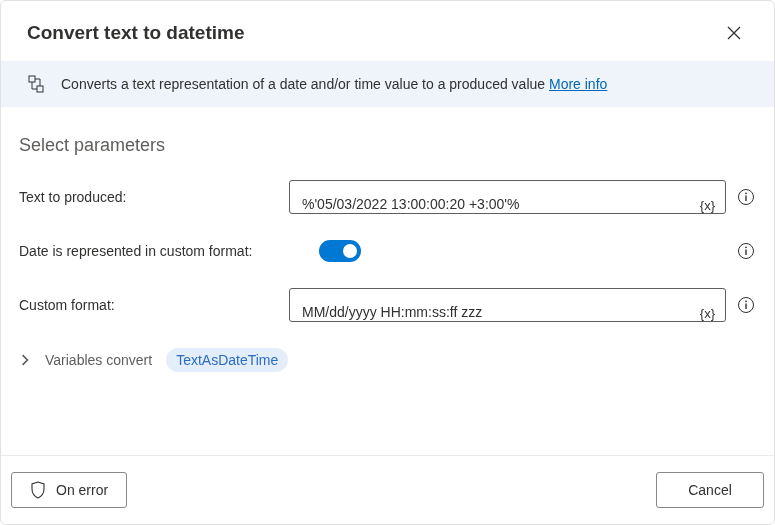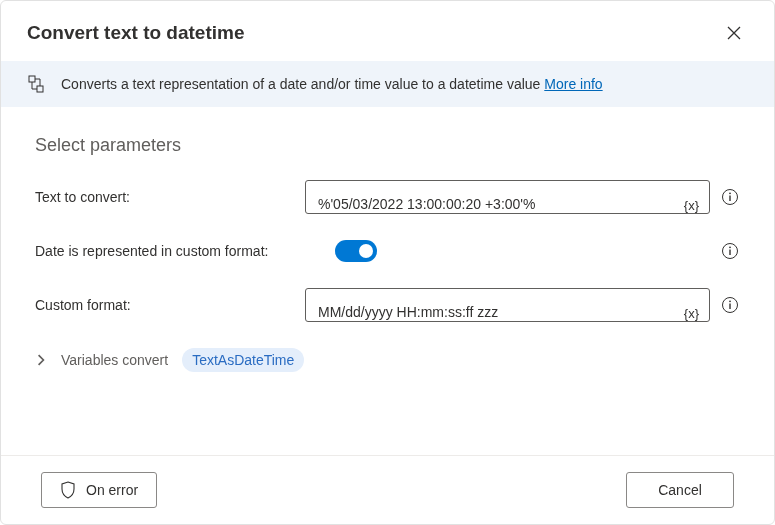--- a/index.html
+++ b/index.html
@@ -5,38 +5,38 @@
   * { box-sizing: border-box; }
   html, body { margin:0; padding:0; font-family: "Segoe UI", Arial, sans-serif; font-size:14px; color:#323130; background:#fff; }
   .dialog { width:775px; height:525px; border:1px solid #e1e1e1; border-radius:6px; display:flex; flex-direction:column; position:relative; }
   .header { display:flex; align-items:center; justify-content:space-between; padding:18px 26px 14px; }
   .title { font-size:19px; font-weight:600; color:#323130; }
   .close-btn { width:28px; height:28px; display:flex; align-items:center; justify-content:center; cursor:pointer; color:#323130; }
   .close-btn svg { width:14px; height:14px; }
   .info-banner { background:#eff4fa; padding:14px 26px; display:flex; align-items:center; gap:16px; }
   .banner-txt { font-size:14px; color:#323130; }
   .banner-link { color:#0067b8; text-decoration:underline; cursor:pointer; }
-  .body { flex:1; padding:28px 34px 10px; overflow:auto; }
+  .body { flex:1; padding:28px 18px 10px; overflow:auto; }
   .section-title { font-size:18px; font-weight:400; color:#605e5c; margin-bottom:24px; }
   .row { display:flex; align-items:center; margin-bottom:26px; }
   .row-label { width:270px; font-size:14px; color:#323130; }
   .row-control { flex:1; display:flex; align-items:center; gap:10px; }
   .textbox { flex:1; height:34px; border:1px solid #605e5c; border-radius:3px; display:flex; align-items:flex-end; padding:0 8px 0 10px; background:#fff; }
   .textbox-input { flex:1; border:none; outline:none; font-size:14px; background:transparent; color:#323130; }
   .textbox-input::placeholder { color:#323130; }
   .var-btn { font-size:13px; color:#323130; cursor:pointer; padding:0 2px; }
   .info-icon { width:20px; height:20px; display:flex; align-items:center; justify-content:center; cursor:pointer; }
   .info-icon svg { width:18px; height:18px; }
   .toggle { width:42px; height:22px; background:#0078d4; border-radius:11px; position:relative; cursor:pointer; }
   .toggle-knob { width:14px; height:14px; background:#fff; border-radius:50%; position:absolute; right:4px; top:4px; }
   .vars-row { display:flex; align-items:center; gap:14px; margin-top:4px; }
   .chevron { width:12px; height:12px; display:flex; align-items:center; justify-content:center; cursor:pointer; color:#605e5c; }
   .vars-label { font-size:14px; color:#605e5c; }
   .var-chip { background:#e4eefb; color:#2a6cc2; padding:4px 10px; border-radius:12px; font-size:14px; cursor:pointer; }
-  .footer { border-top:1px solid #edebe9; padding:16px 40px; display:flex; align-items:center; }
+  .footer { border-top:1px solid #edebe9; padding:16px 10px; display:flex; align-items:center; }
   .onerror-btn { height:36px; border:1px solid #8a8886; border-radius:3px; background:#fff; display:flex; align-items:center; gap:10px; padding:0 18px; cursor:pointer; font-size:14px; color:#323130; }
   .footer-spacer { flex:1; }
   .primary-btn { height:36px; width:108px; background:#0078d4; color:#fff; border:none; border-radius:3px; font-size:14px; font-weight:600; cursor:pointer; margin-right:14px; }
   .secondary-btn { height:36px; width:108px; background:#fff; color:#323130; border:1px solid #8a8886; border-radius:3px; font-size:14px; cursor:pointer; }
 </style>
 </head>
 <body>
 
 <div class="dialog">
 
@@ -49,29 +49,29 @@
     </div>
   </div>
 
   <div class="info-banner">
     <svg width="18" height="18" viewBox="0 0 18 18">
       <rect x="2" y="1" width="6" height="6" fill="none" stroke="#323130" stroke-width="1"></rect>
       <rect x="10" y="11" width="6" height="6" fill="none" stroke="#323130" stroke-width="1"></rect>
       <path d="M5 7 V14 H10 M13 11 V4 H8" fill="none" stroke="#323130" stroke-width="1"></path>
     </svg>
     <div class="banner-txt">
-      <span>Converts a text representation of a date and/or time value to a datetime value </span><span class="banner-link">More info</span>
+      <span>Converts a text representation of a date and/or time value to a produced value </span><span class="banner-link">More info</span>
     </div>
   </div>
 
   <div class="body">
     <div class="section-title">Select parameters</div>
 
     <div class="row">
-      <div class="row-label">Text to convert:</div>
+      <div class="row-label">Text to produced:</div>
       <div class="row-control">
         <div class="textbox">
           <input class="textbox-input" value="%'05/03/2022 13:00:00:20 +3:00'%" style="">
           <span class="var-btn">{x}</span>
         </div>
         <div class="info-icon">
           <svg viewBox="0 0 18 18">
               <circle cx="9" cy="9" r="7.5" fill="none" stroke="#323130" stroke-width="1"></circle>
               <circle cx="9" cy="5.3" r="0.9" fill="#323130"></circle>
               <rect x="8.3" y="7.5" width="1.4" height="5.5" fill="#323130"></rect>

